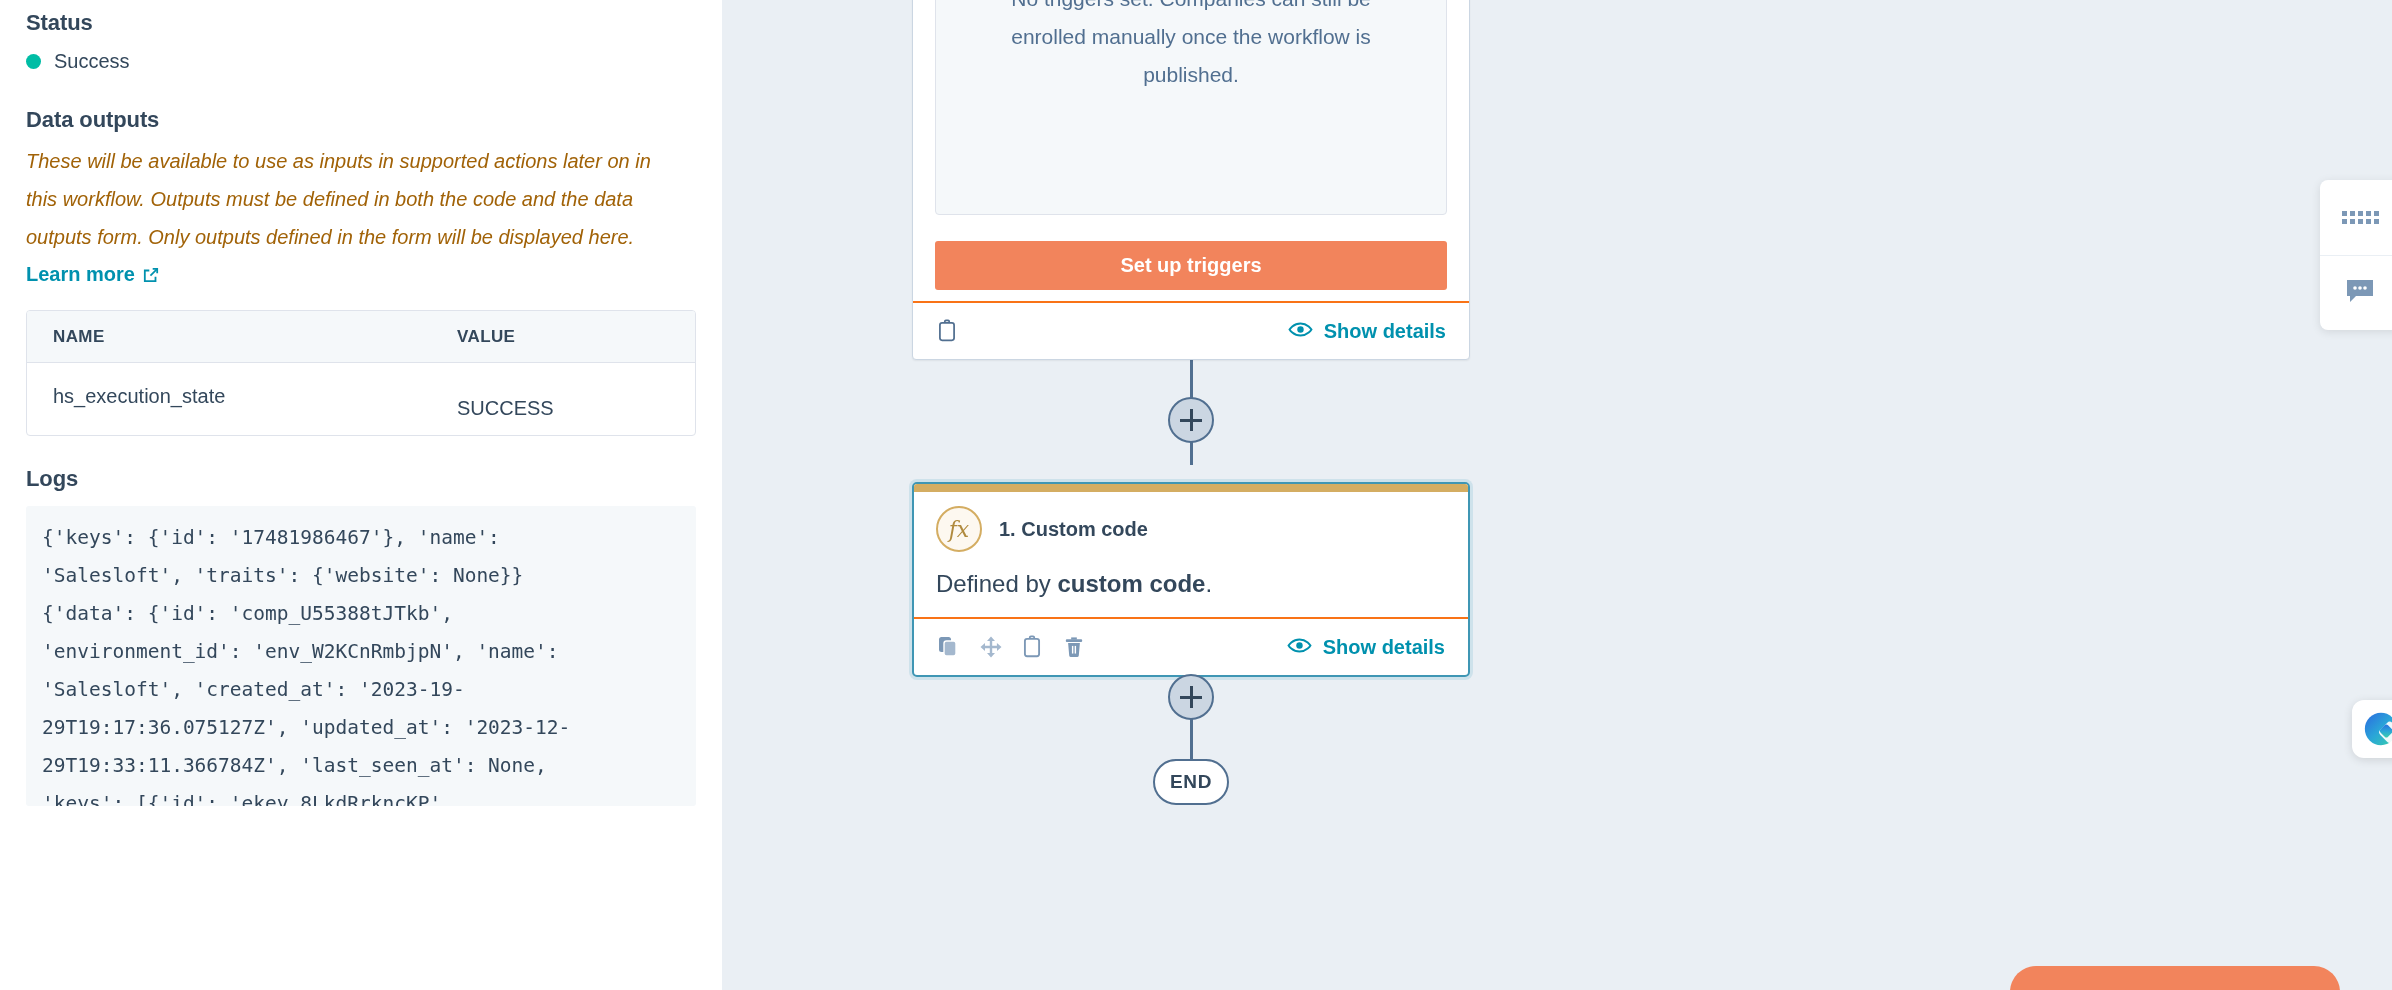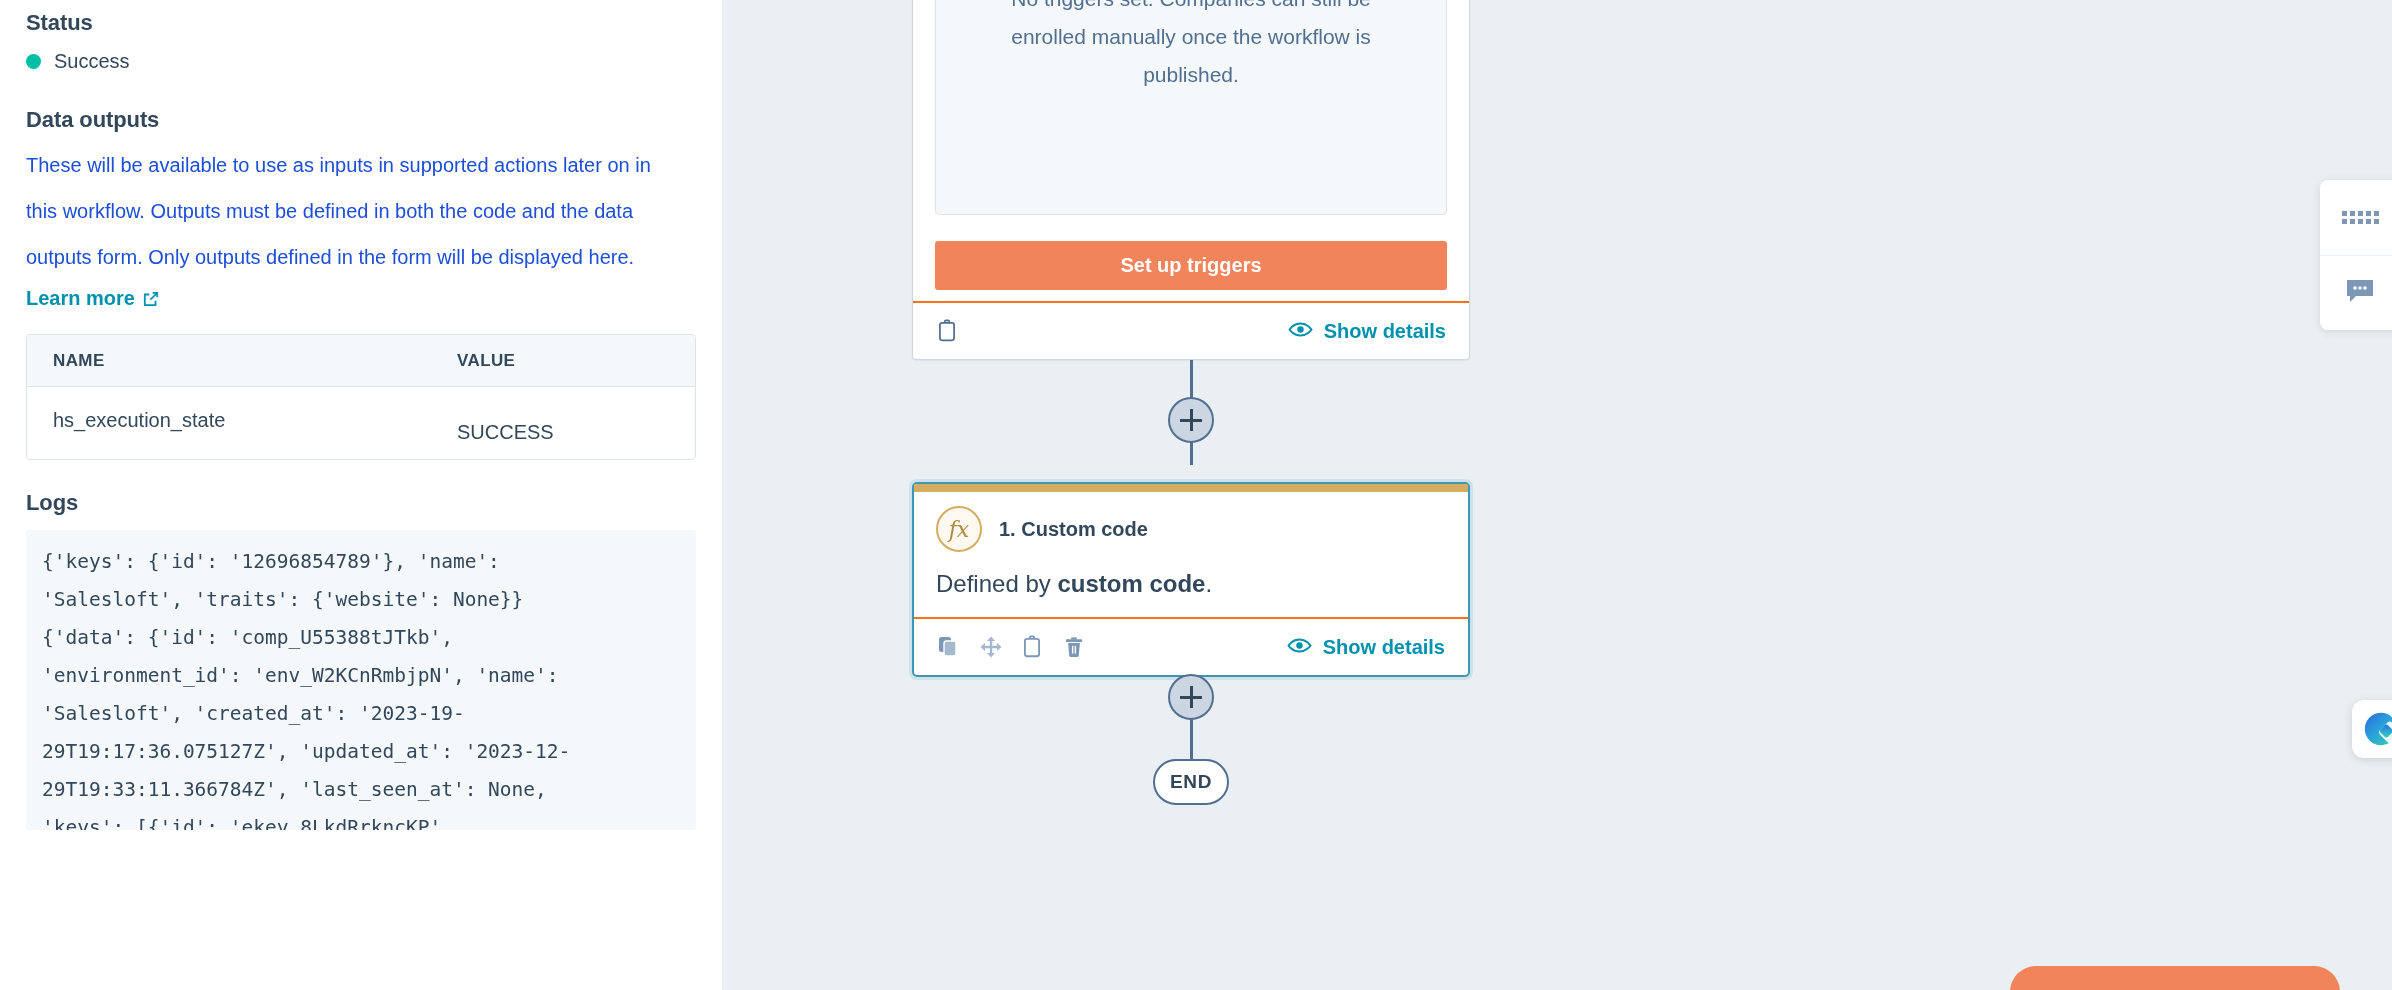--- a/index.html
+++ b/index.html
@@ -40,24 +40,25 @@
     background: #00bda5;
     flex: 0 0 15px;
   }
   .status-text {
     font-size: 20px;
     color: #33475b;
   }
   .sec-title.data-outputs { margin-top: 34px; }
   .desc {
     font-size: 20px;
-    line-height: 46px;
-    color: #1d4ed8;
+    line-height: 38px;
+    color: #a16207;
     margin-top: 9px;
     max-width: 660px;
+    font-style: italic;
   }
   .learn-more {
     display: inline-flex;
     align-items: center;
     gap: 7px;
     font-size: 20px;
     font-weight: bold;
     color: #0091ae;
     margin-top: 7px;
     cursor: pointer;
@@ -404,21 +405,21 @@
         <div class="out-th col-value">VALUE</div>
       </div>
       <div class="out-row">
         <div class="out-td col-name">hs_execution_state</div>
         <div class="out-td col-value">SUCCESS</div>
       </div>
     </div>
 
     <div class="sec-title logs">Logs</div>
     <div class="log-box">
-      <div class="log-line">{'keys': {'id': '12696854789'}, 'name':</div>
+      <div class="log-line">{'keys': {'id': '17481986467'}, 'name':</div>
       <div class="log-line">'Salesloft', 'traits': {'website': None}}</div>
       <div class="log-line">{'data': {'id': 'comp_U55388tJTkb',</div>
       <div class="log-line">'environment_id': 'env_W2KCnRmbjpN', 'name':</div>
       <div class="log-line">'Salesloft', 'created_at': '2023-19-</div>
       <div class="log-line">29T19:17:36.075127Z', 'updated_at': '2023-12-</div>
       <div class="log-line">29T19:33:11.366784Z', 'last_seen_at': None,</div>
       <div class="log-line">'keys': [{'id': 'ekey_8LkdRrkncKP',</div>
 
     </div>
   </div>

